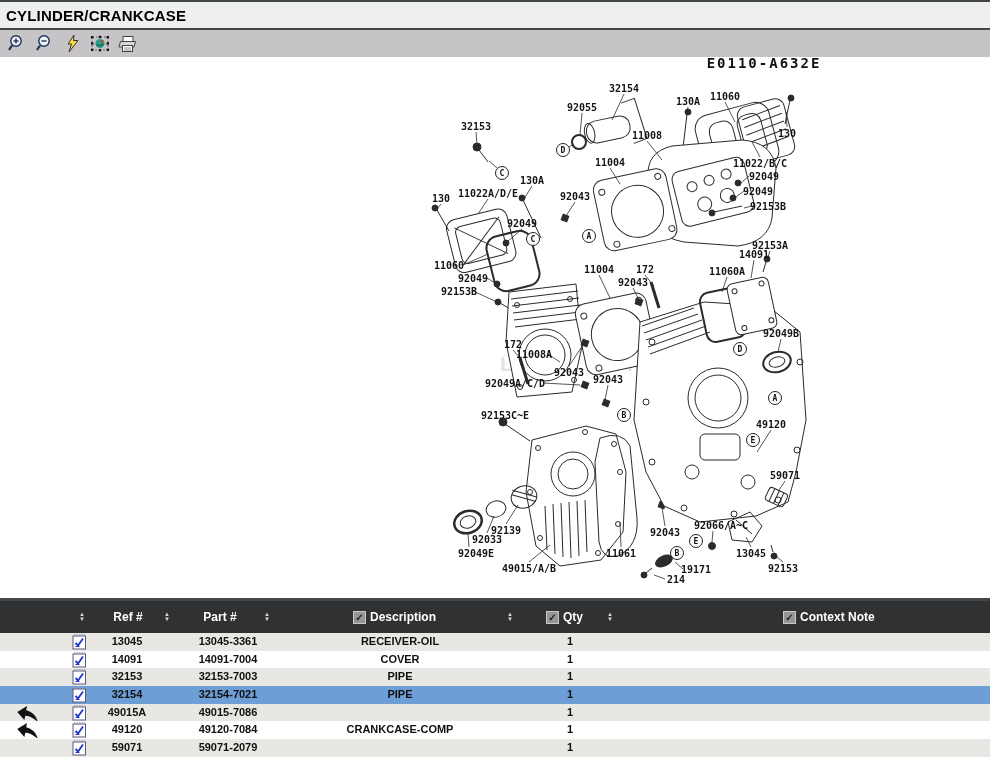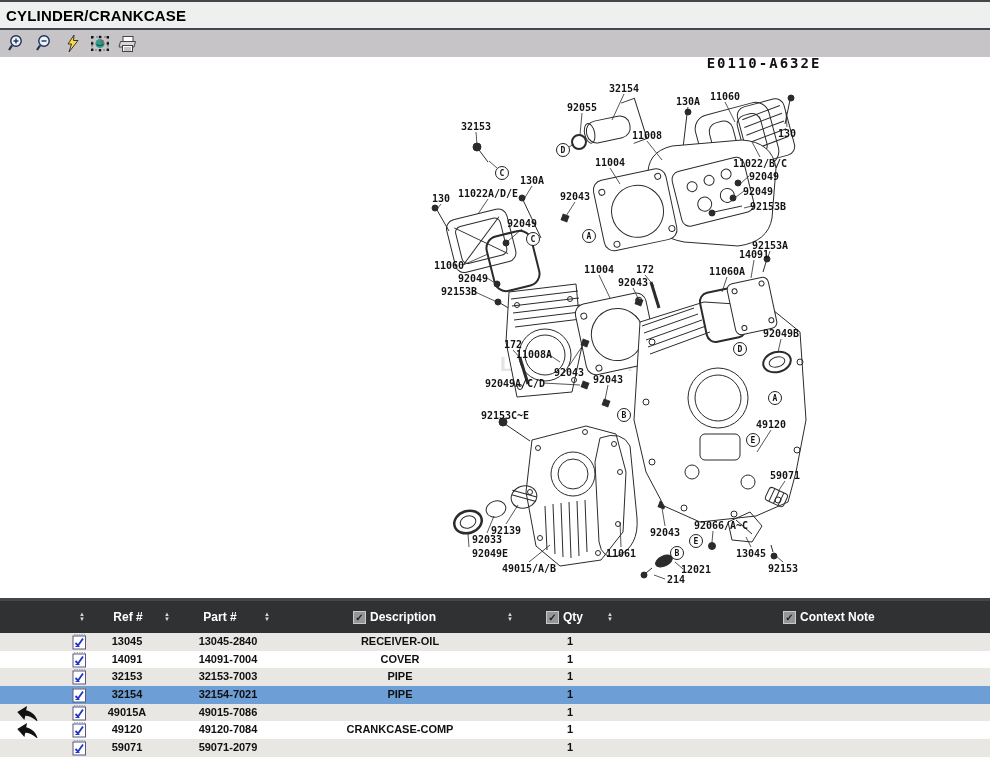--- a/index.html
+++ b/index.html
@@ -404,21 +404,21 @@
     <div>
         <div class="trow alt">
 
     <svg class="rowedit" viewBox="0 0 15 16">
       <rect x="1" y="2" width="12.5" height="13" fill="#fff" stroke="#58587a" stroke-width="1"></rect>
       <line x1="2" y1="1" x2="13" y2="1" stroke="#9a9ab8" stroke-width="1.5" stroke-dasharray="1.5 1"></line>
       <path d="M3.5 9 L6 11.5 L11 4.5" stroke="#2235c8" stroke-width="1.8" fill="none"></path>
       <line x1="3.5" y1="12.5" x2="7.5" y2="12.5" stroke="#2235c8" stroke-width="1"></line>
     </svg>
     <div class="cell c-ref">13045</div>
-    <div class="cell c-part">13045-2840</div>
+    <div class="cell c-part">13045-3361</div>
     <div class="cell c-desc">RECEIVER-OIL</div>
     <div class="cell c-qty">1</div>
     <div class="cell c-note"></div>
   </div>
         <div class="trow plain">
 
     <svg class="rowedit" viewBox="0 0 15 16">
       <rect x="1" y="2" width="12.5" height="13" fill="#fff" stroke="#58587a" stroke-width="1"></rect>
       <line x1="2" y1="1" x2="13" y2="1" stroke="#9a9ab8" stroke-width="1.5" stroke-dasharray="1.5 1"></line>
       <path d="M3.5 9 L6 11.5 L11 4.5" stroke="#2235c8" stroke-width="1.8" fill="none"></path>
@@ -537,25 +537,25 @@
     <div class="plabel" style="left: 608px; top: 379px;">92043</div>
     <div class="plabel" style="left: 505px; top: 415px;">92153C~E</div>
     <div class="plabel" style="left: 781px; top: 333px;">92049B</div>
     <div class="plabel" style="left: 771px; top: 424px;">49120</div>
     <div class="plabel" style="left: 785px; top: 475px;">59071</div>
     <div class="plabel" style="left: 713px; top: 525px; margin-left: 8px;">92066/A~C</div>
     <div class="plabel" style="left: 665px; top: 532px;">92043</div>
     <div class="plabel" style="left: 621px; top: 553px;">11061</div>
     <div class="plabel" style="left: 751px; top: 553px;">13045</div>
     <div class="plabel" style="left: 783px; top: 568px;">92153</div>
-    <div class="plabel" style="left: 696px; top: 569px;">12021</div>
+    <div class="plabel" style="left: 696px; top: 569px;">19171</div>
     <div class="plabel" style="left: 676px; top: 579px;">214</div>
     <div class="plabel" style="left: 506px; top: 530px;">92139</div>
     <div class="plabel" style="left: 487px; top: 539px;">92033</div>
-    <div class="plabel" style="left: 490px; top: 553px;">92049E</div>
+    <div class="plabel" style="left: 476px; top: 553px;">92049E</div>
     <div class="plabel" style="left: 529px; top: 568px;">49015/A/B</div>
     <div class="rletter" style="left: 563px; top: 150px;">D</div>
     <div class="rletter" style="left: 502px; top: 173px;">C</div>
     <div class="rletter" style="left: 589px; top: 236px;">A</div>
     <div class="rletter" style="left: 533px; top: 239px;">C</div>
     <div class="rletter" style="left: 740px; top: 349px;">D</div>
     <div class="rletter" style="left: 775px; top: 398px;">A</div>
     <div class="rletter" style="left: 624px; top: 415px;">B</div>
     <div class="rletter" style="left: 753px; top: 440px;">E</div>
     <div class="rletter" style="left: 696px; top: 541px;">E</div>

